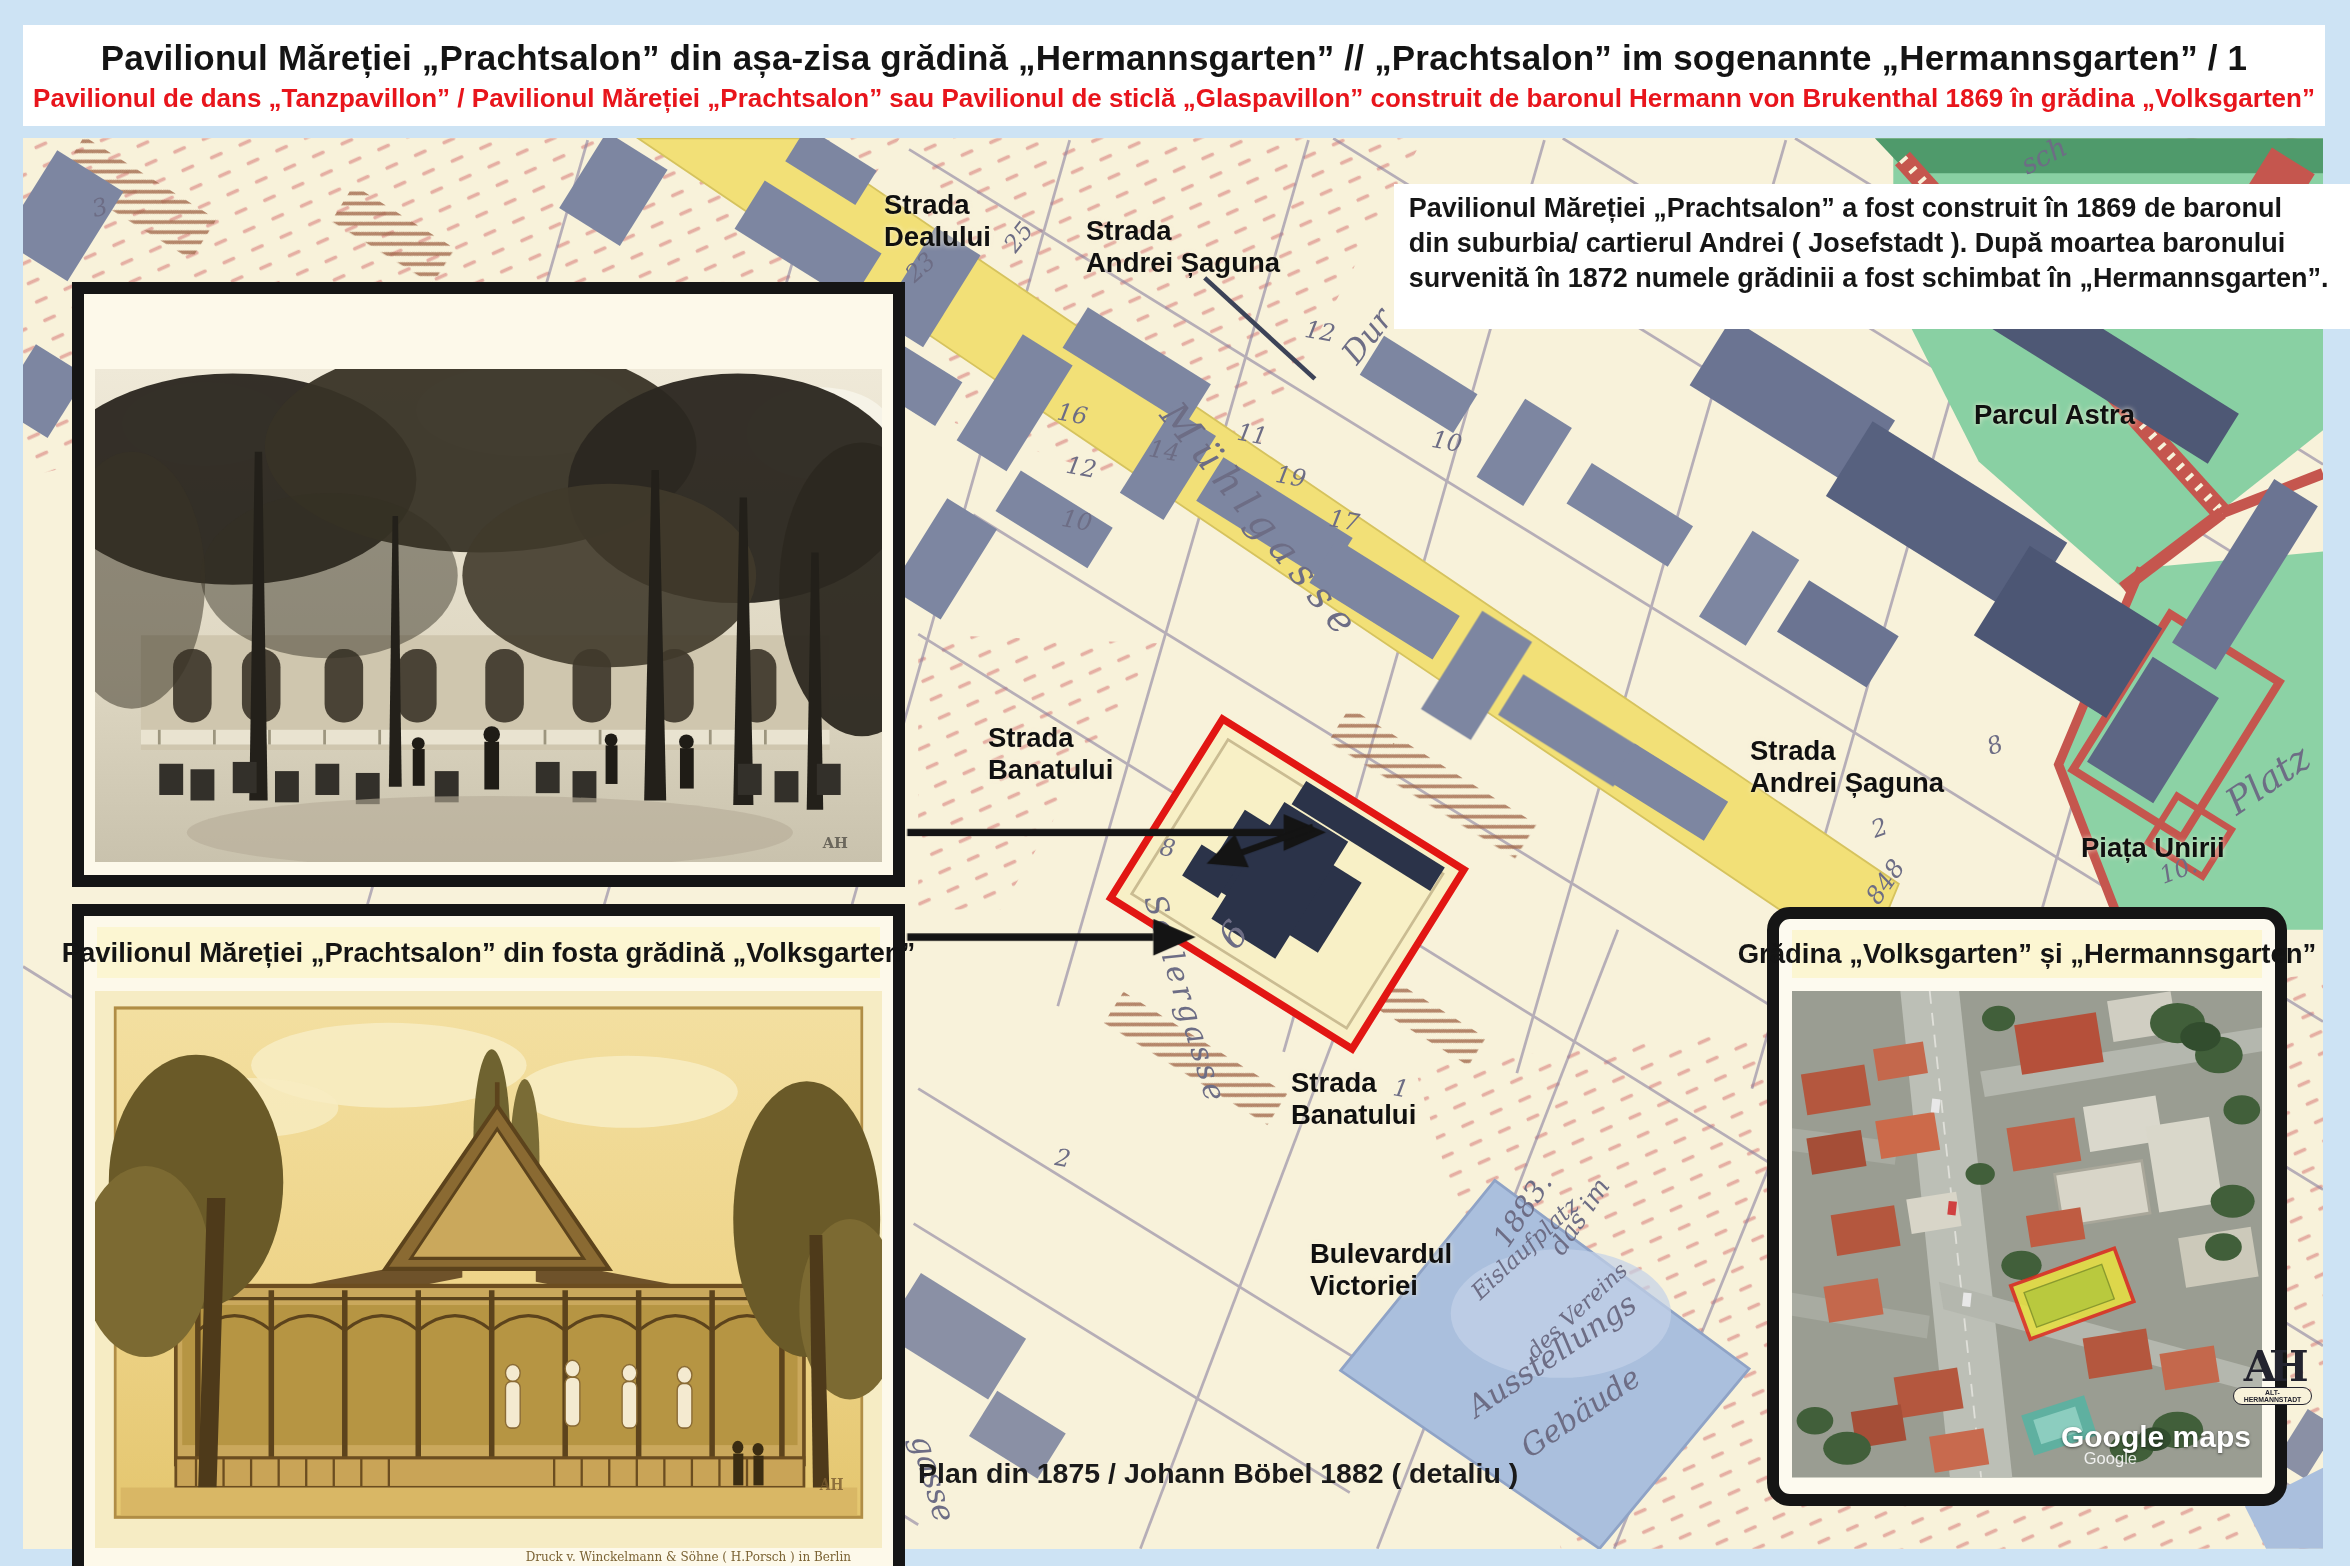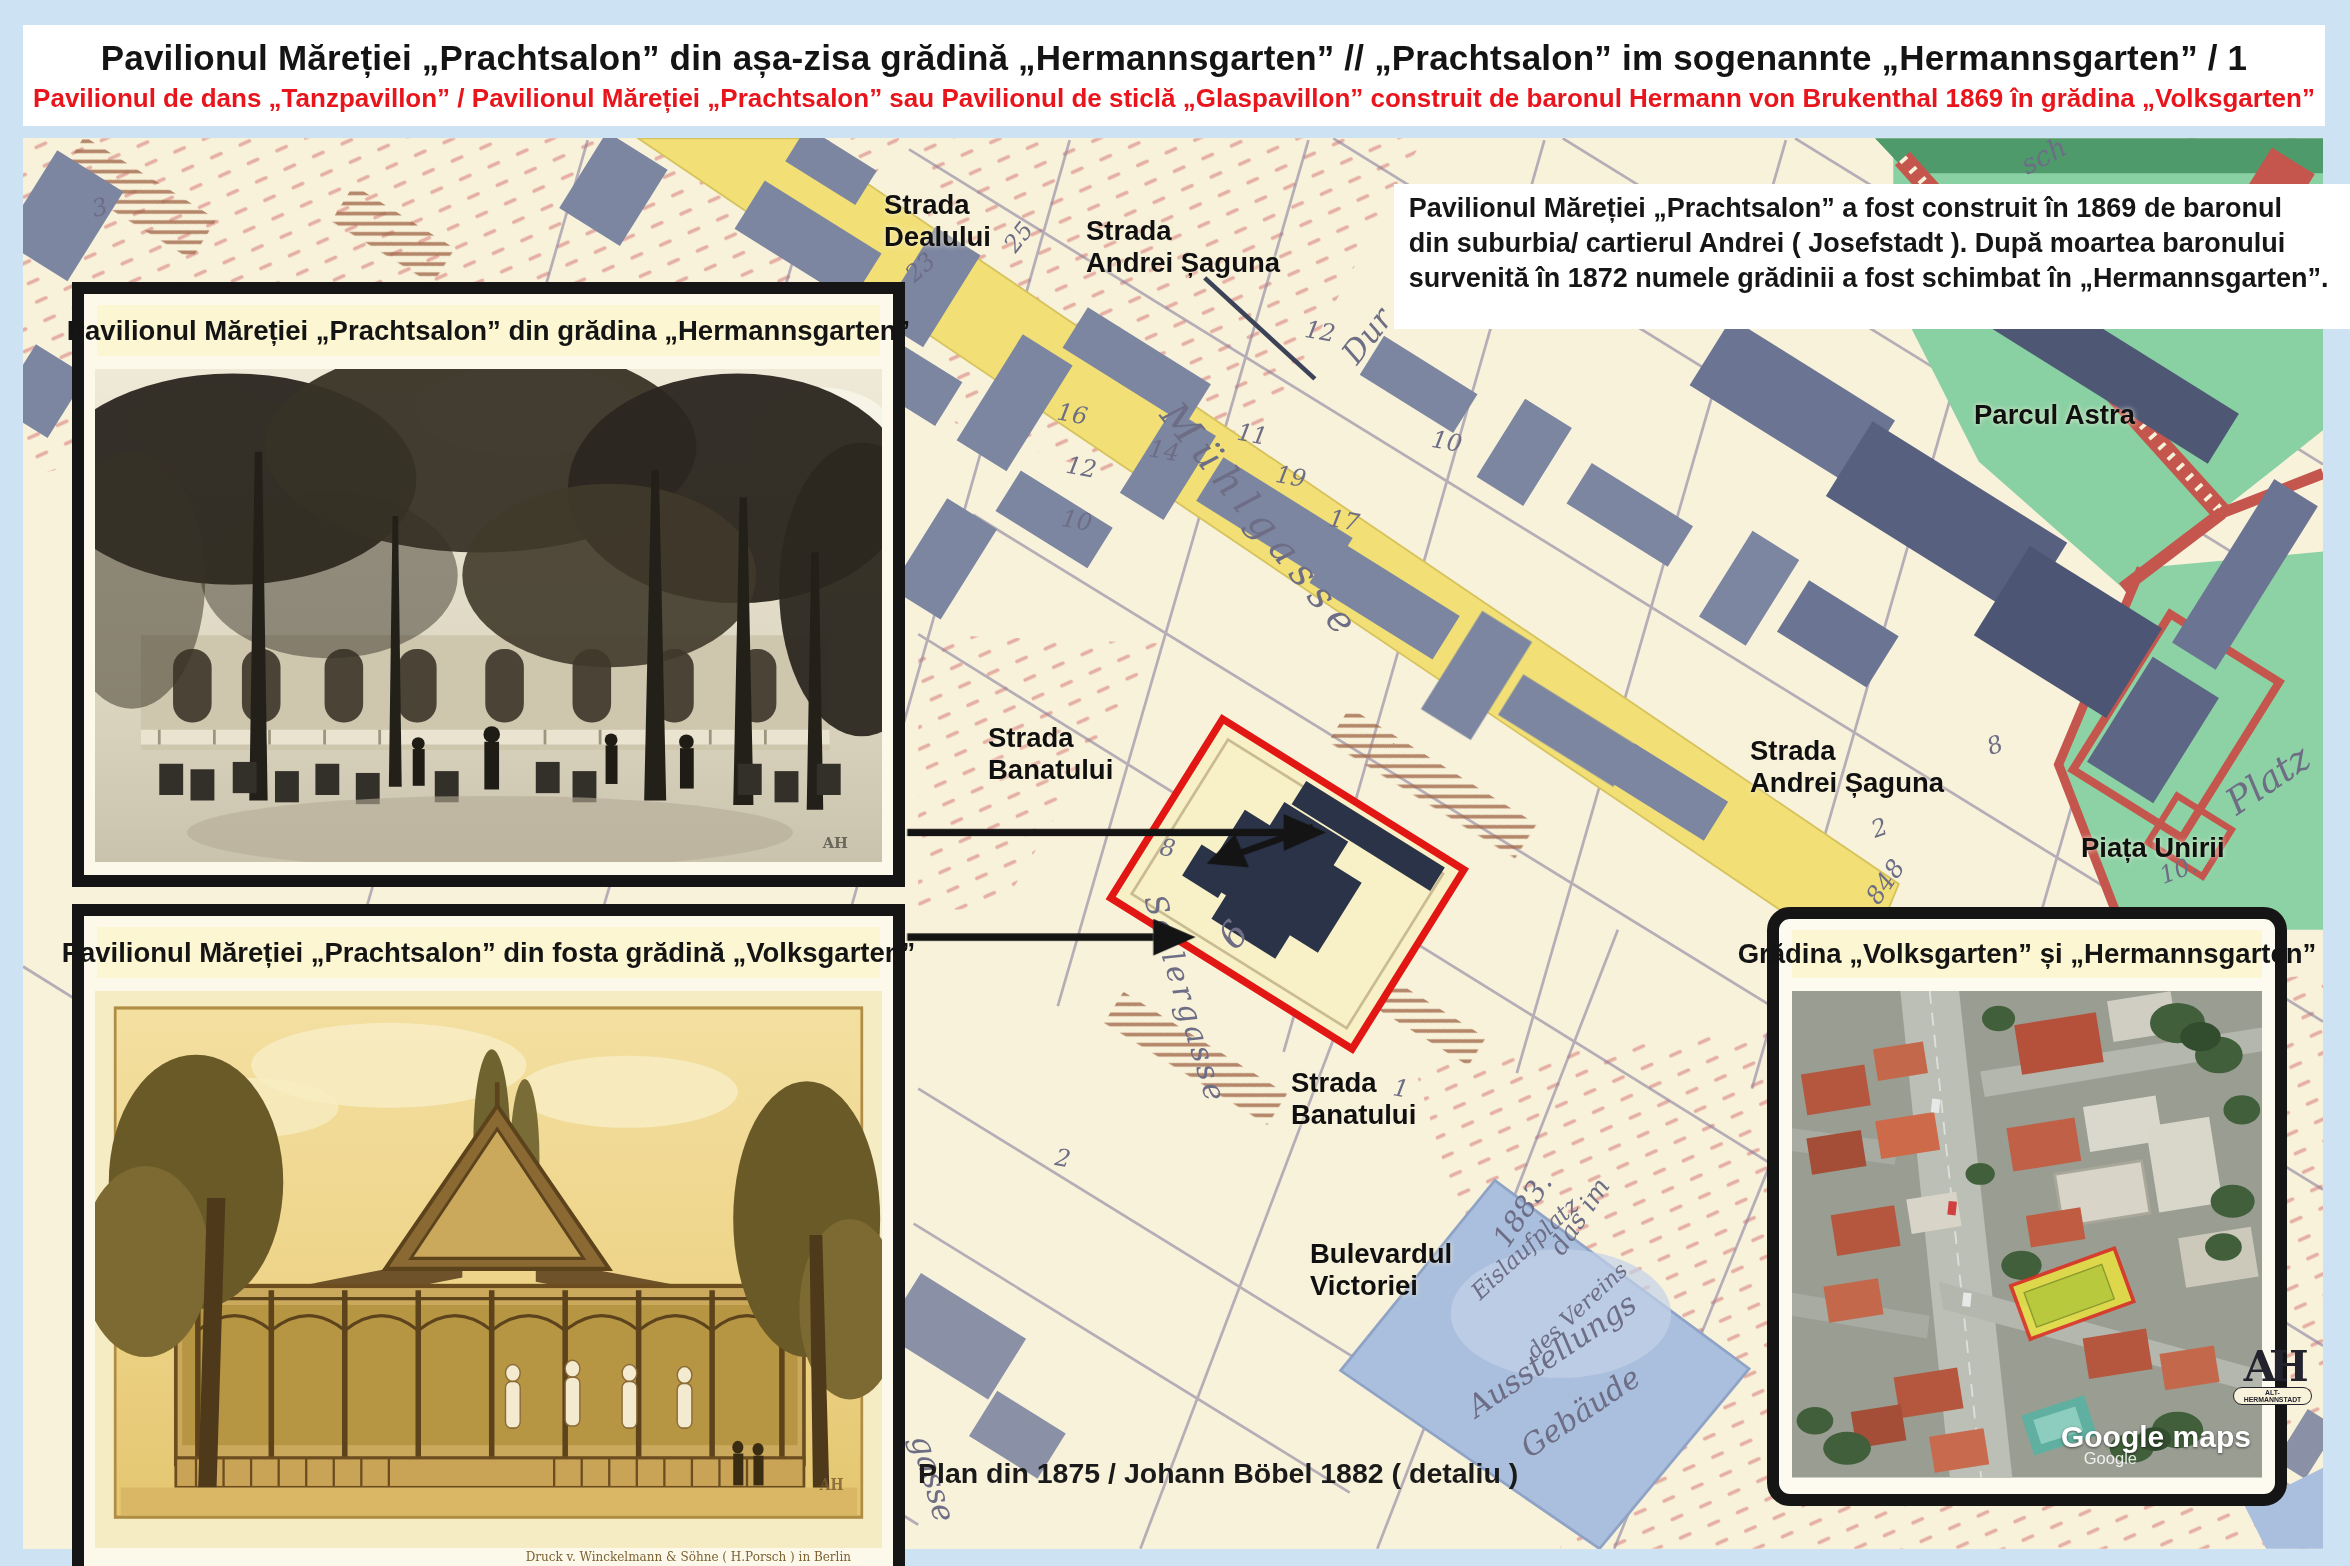--- a/index.html
+++ b/index.html
@@ -246,23 +246,20 @@
     <div class="info-box">
       <div class="info-line">Pavilionul Măreției „Prachtsalon” a fost construit în 1869 de baronul</div>
       <div class="info-line">din suburbia/ cartierul Andrei ( Josefstadt ). După moartea baronului</div>
       <div class="info-line">survenită în 1872 numele grădinii a fost schimbat în „Hermannsgarten”.</div>
     </div>
 
     <div class="plan-label">Plan din 1875 / Johann Böbel 1882 ( detaliu )</div>
   </div>
 
   <div class="frame" id="frame-photo" style="left:72px;top:282px;width:833px;height:605px;">
-    <div class="caption-band">
-      <span>Pavilionul Măreției „Prachtsalon” din grădina „Hermannsgarten”</span>
-    </div>
     <div class="art">
       <svg viewBox="0 0 857 537" preserveAspectRatio="none" xmlns="http://www.w3.org/2000/svg">
         <defs>
           <linearGradient id="phBg" x1="0" y1="0" x2="0" y2="1">
             <stop offset="0" stop-color="#efe9d8"></stop>
               <stop offset="0.62" stop-color="#ded7c2"></stop>
               <stop offset="1" stop-color="#c9c2ad"></stop>
           </linearGradient>
         </defs>
         <rect width="857" height="537" fill="url(#phBg)"></rect>

